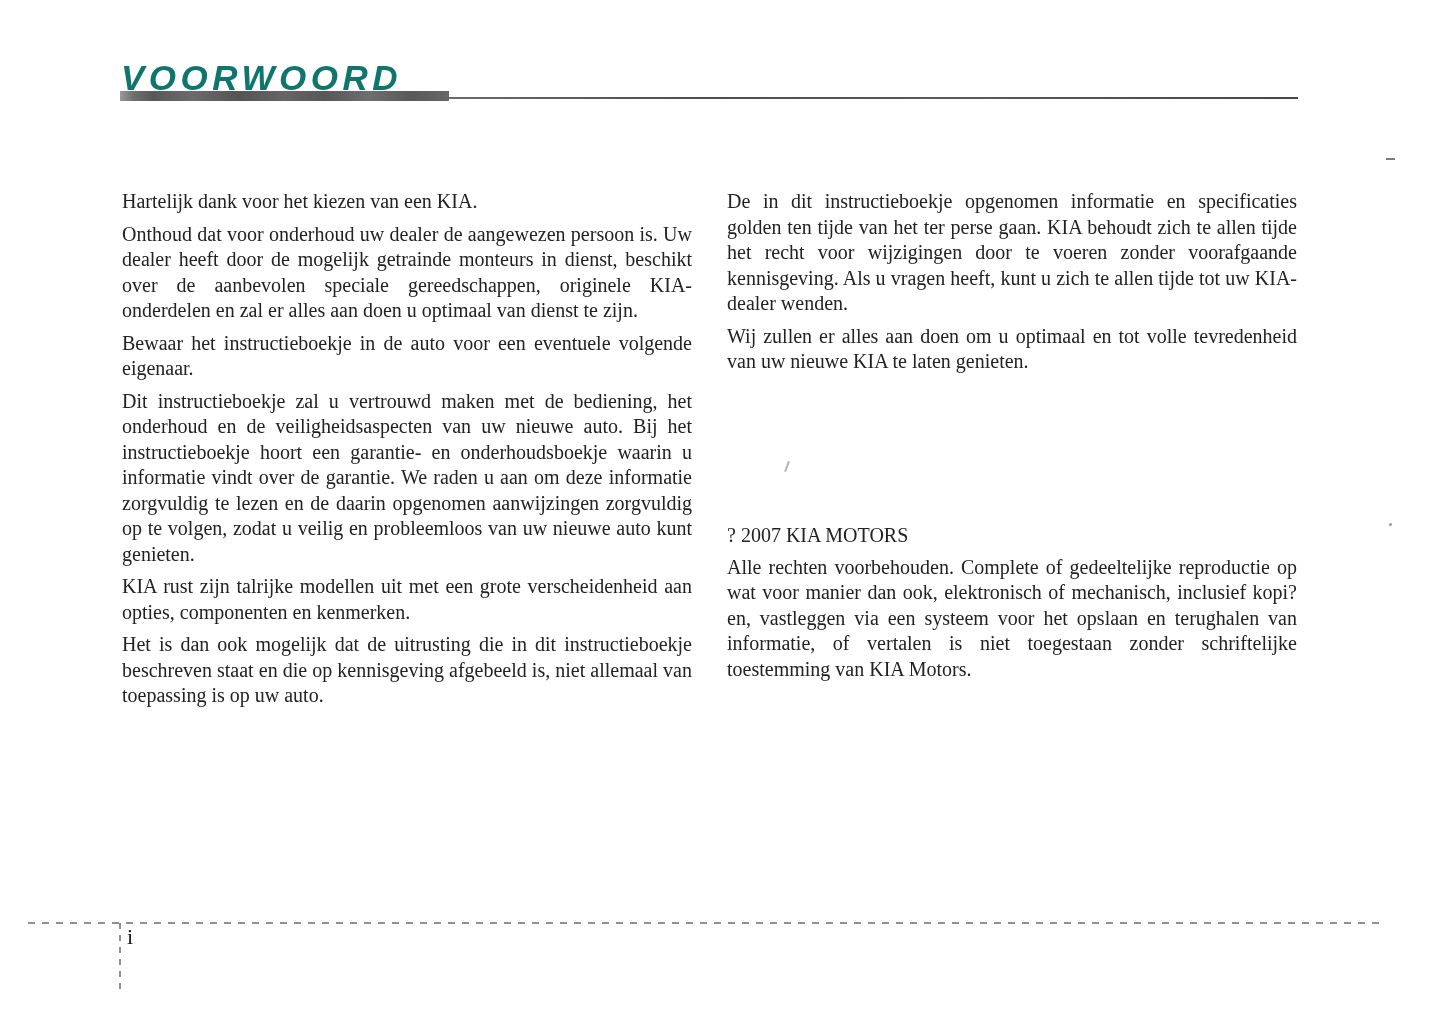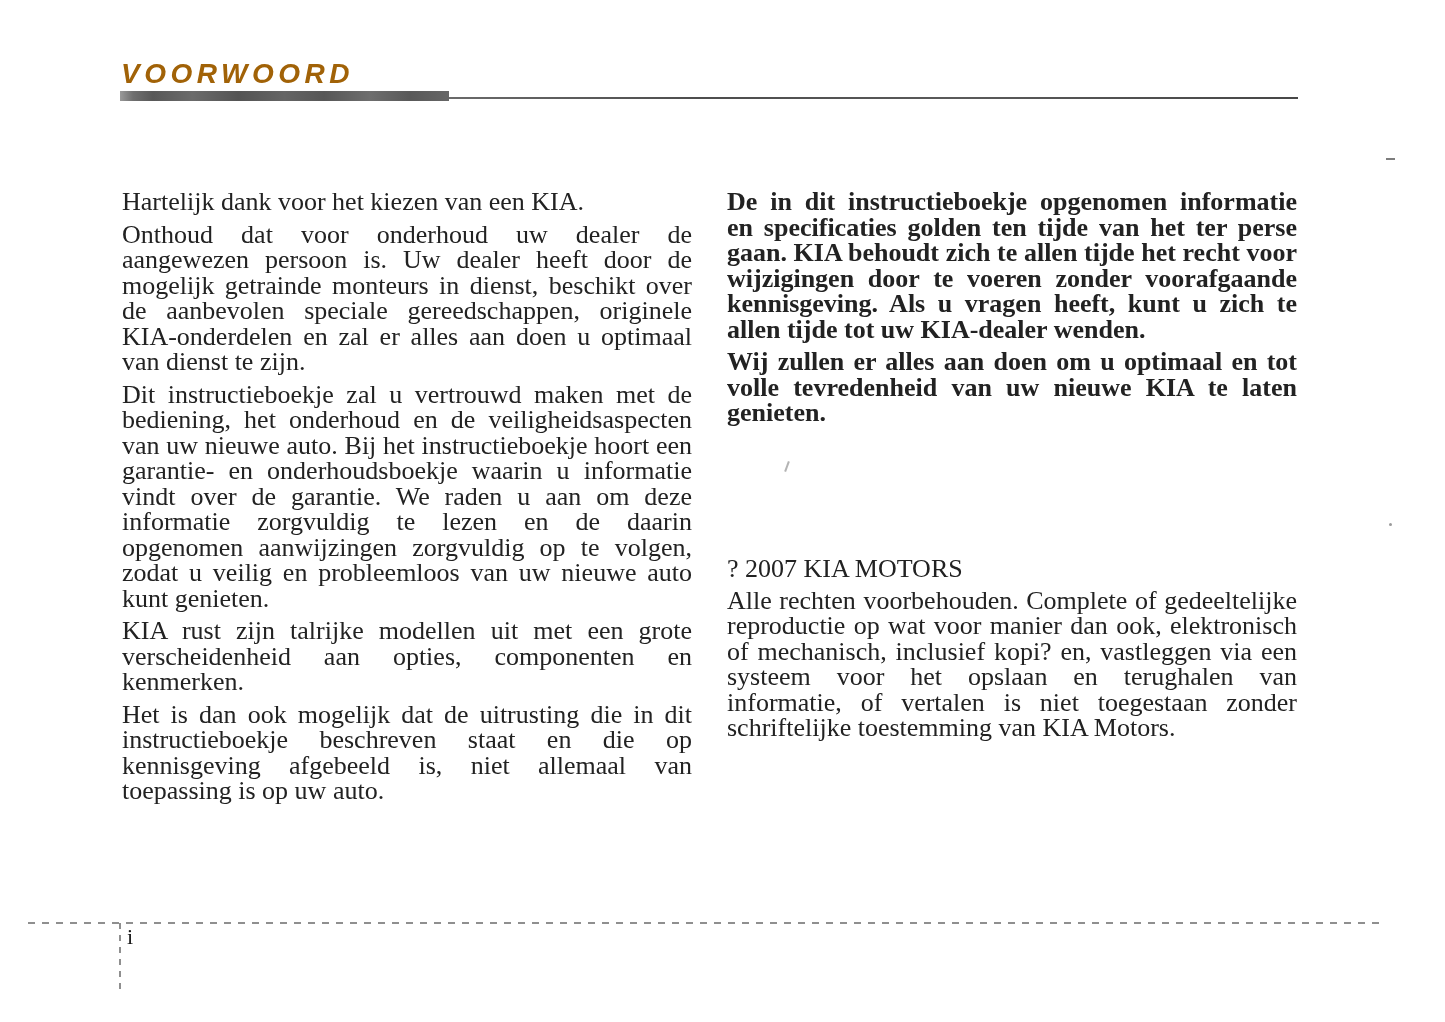--- a/index.html
+++ b/index.html
@@ -15,23 +15,23 @@
   }
 
   
   .title {
     position: absolute;
     left: 121px;
     top: 58px;
     font-family: "Liberation Sans", sans-serif;
     font-style: italic;
     font-weight: bold;
-    font-size: 28px;
+    font-size: 35px;
     letter-spacing: 4.5px;
-    color: #a16207;
+    color: #0f766e;
     white-space: nowrap;
   }
   .title-bar {
     position: absolute;
     left: 120px;
     top: 91px;
     width: 329px;
     height: 10px;
     background: linear-gradient(90deg,
       #9a9a9a 0%, #6f6f6f 4%, #585858 10%, #6b6b6b 22%, #545454 36%,
@@ -43,29 +43,29 @@
     top: 97px;
     width: 849px;
     height: 2px;
     background: linear-gradient(90deg, #6a6a6a, #4d4d4d 30%, #5a5a5a 60%, #474747);
   }
 
   
   .col {
     position: absolute;
     width: 570px;
-    font-size: 26px;
+    font-size: 20px;
     line-height: 25.5px;
     text-align: justify;
     color: #222222;
   }
   .col p { margin: 0 0 7px 0; }
   .col-left  { left: 122px; top: 189px; }
-  .col-right { left: 727px; top: 189px; font-weight: bold; }
-  .copyright-block { left: 727px; top: 556px; }
+  .col-right { left: 727px; top: 189px; }
+  .copyright-block { left: 727px; top: 523px; }
   .copyright-heading {
     text-align: left;
     margin: 0 0 6px 0 !important;
     white-space: nowrap;
   }
 
   
   .dash-h {
     position: absolute;
     left: 28px;
@@ -118,20 +118,21 @@
 
 <div class="page">
 
   <h1 class="title">VOORWOORD</h1>
   <div class="title-bar"></div>
   <div class="header-rule"></div>
 
   <section class="col col-left">
     <p>Hartelijk dank voor het kiezen van een KIA.</p>
     <p>Onthoud dat voor onderhoud uw dealer de aangewezen persoon is. Uw dealer heeft door de mogelijk getrainde monteurs in dienst, beschikt over de aanbevolen speciale gereedschappen, originele KIA-onderdelen en zal er alles aan doen u optimaal van dienst te zijn.</p>
+    <p>Bewaar het instructieboekje in de auto voor een eventuele volgende eigenaar.</p>
     <p>Dit instructieboekje zal u vertrouwd maken met de bediening, het onderhoud en de veiligheidsaspecten van uw nieuwe auto. Bij het instructieboekje hoort een garantie- en onderhoudsboekje waarin u informatie vindt over de garantie. We raden u aan om deze informatie zorgvuldig te lezen en de daarin opgenomen aanwijzingen zorgvuldig op te volgen, zodat u veilig en probleemloos van uw nieuwe auto kunt genieten.</p>
     <p>KIA rust zijn talrijke modellen uit met een grote verscheidenheid aan opties, componenten en kenmerken.</p>
     <p>Het is dan ook mogelijk dat de uitrusting die in dit instructieboekje beschreven staat en die op kennisgeving afgebeeld is, niet allemaal van toepassing is op uw auto.</p>
   </section>
 
   <section class="col col-right">
     <p>De in dit instructieboekje opgenomen informatie en specificaties golden ten tijde van het ter perse gaan. KIA behoudt zich te allen tijde het recht voor wijzigingen door te voeren zonder voorafgaande kennisgeving. Als u vragen heeft, kunt u zich te allen tijde tot uw KIA-dealer wenden.</p>
     <p>Wij zullen er alles aan doen om u optimaal en tot volle tevredenheid van uw nieuwe KIA te laten genieten.</p>
   </section>
 

